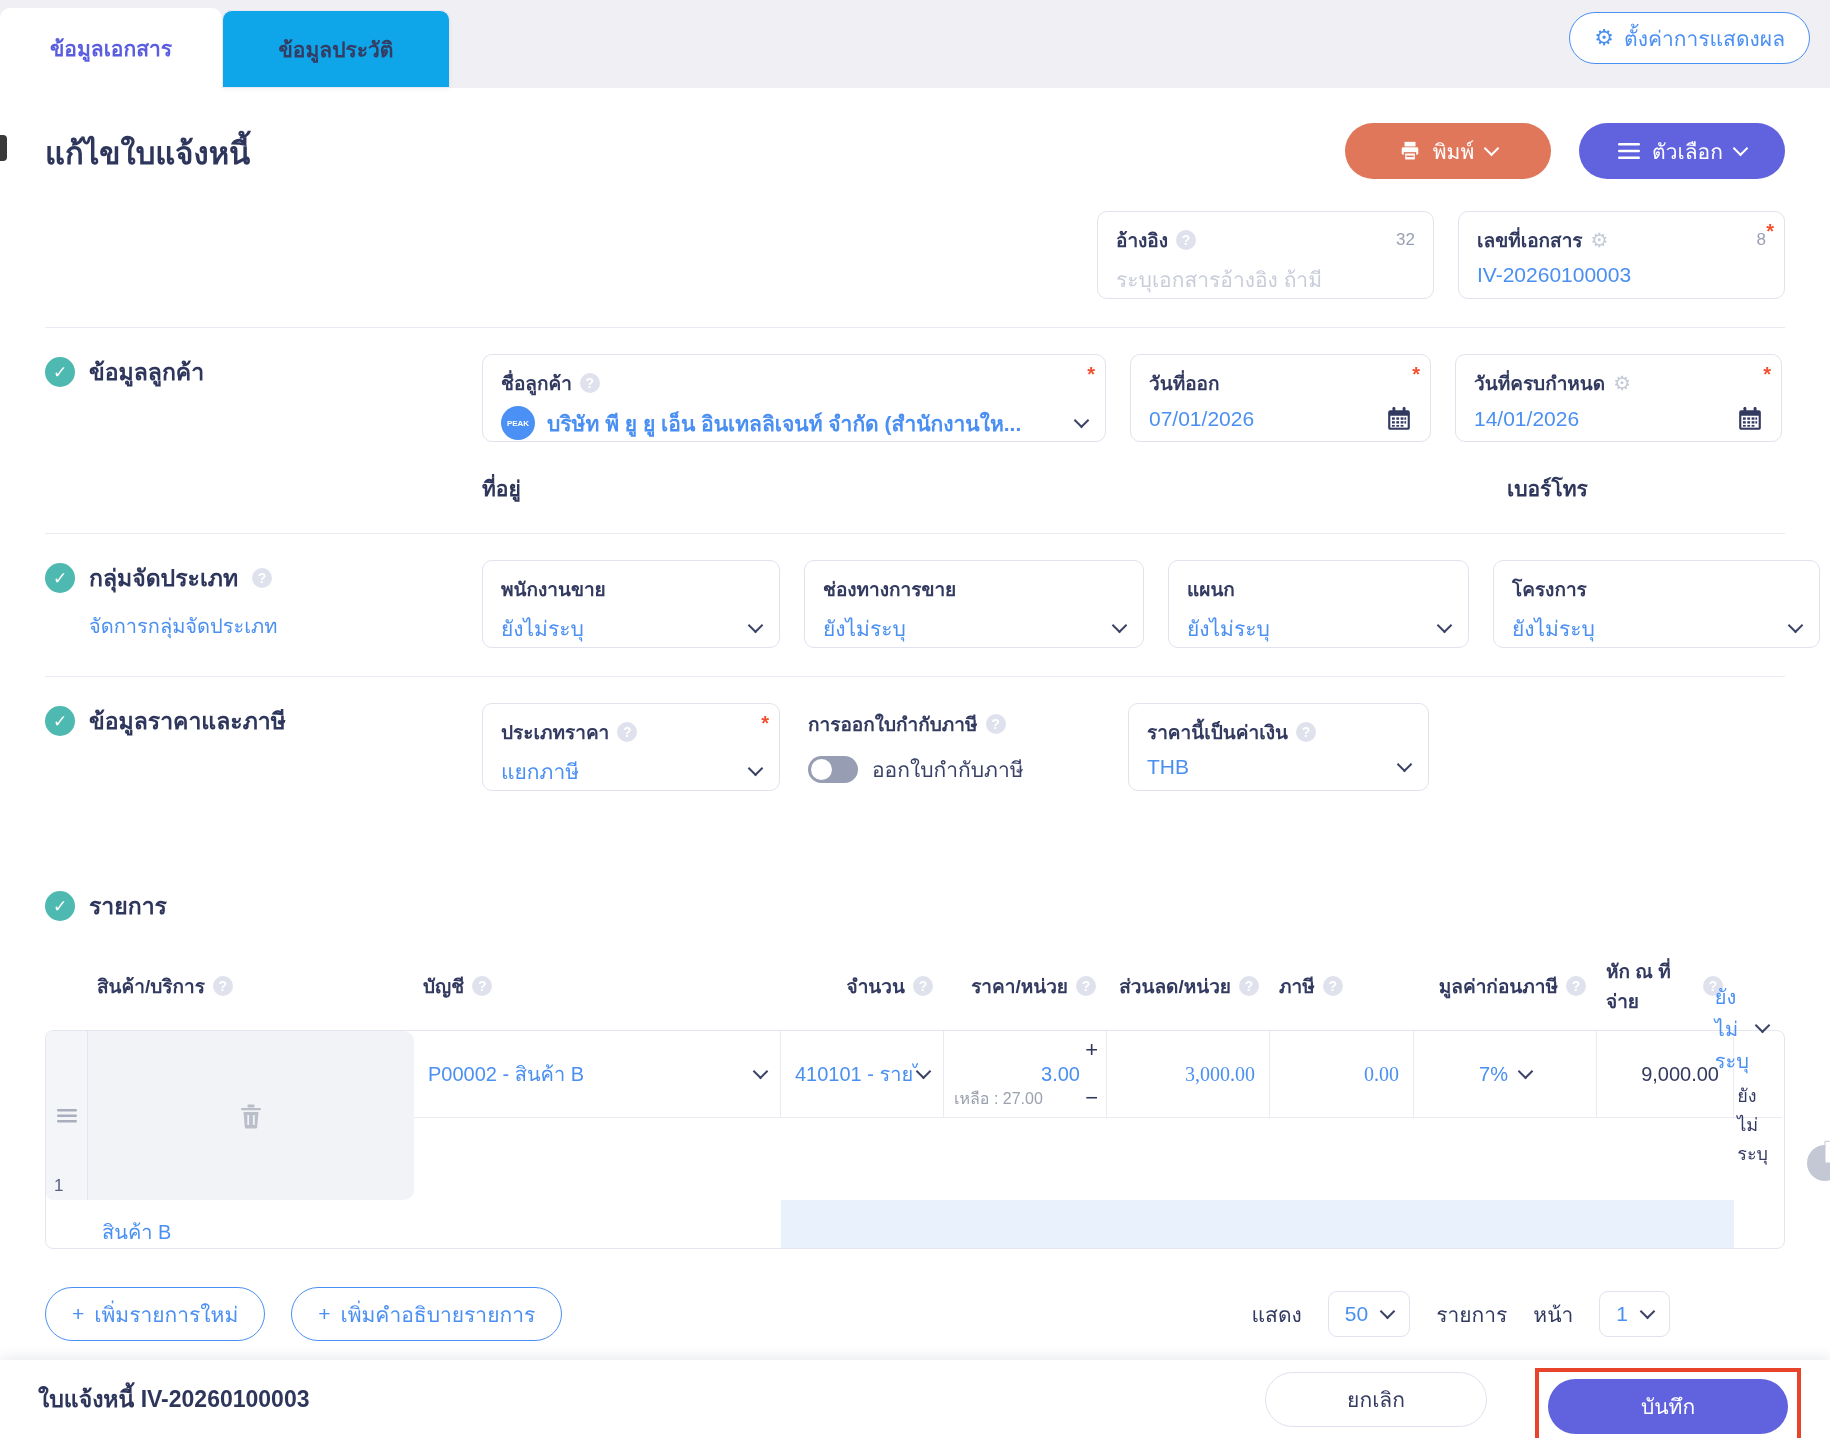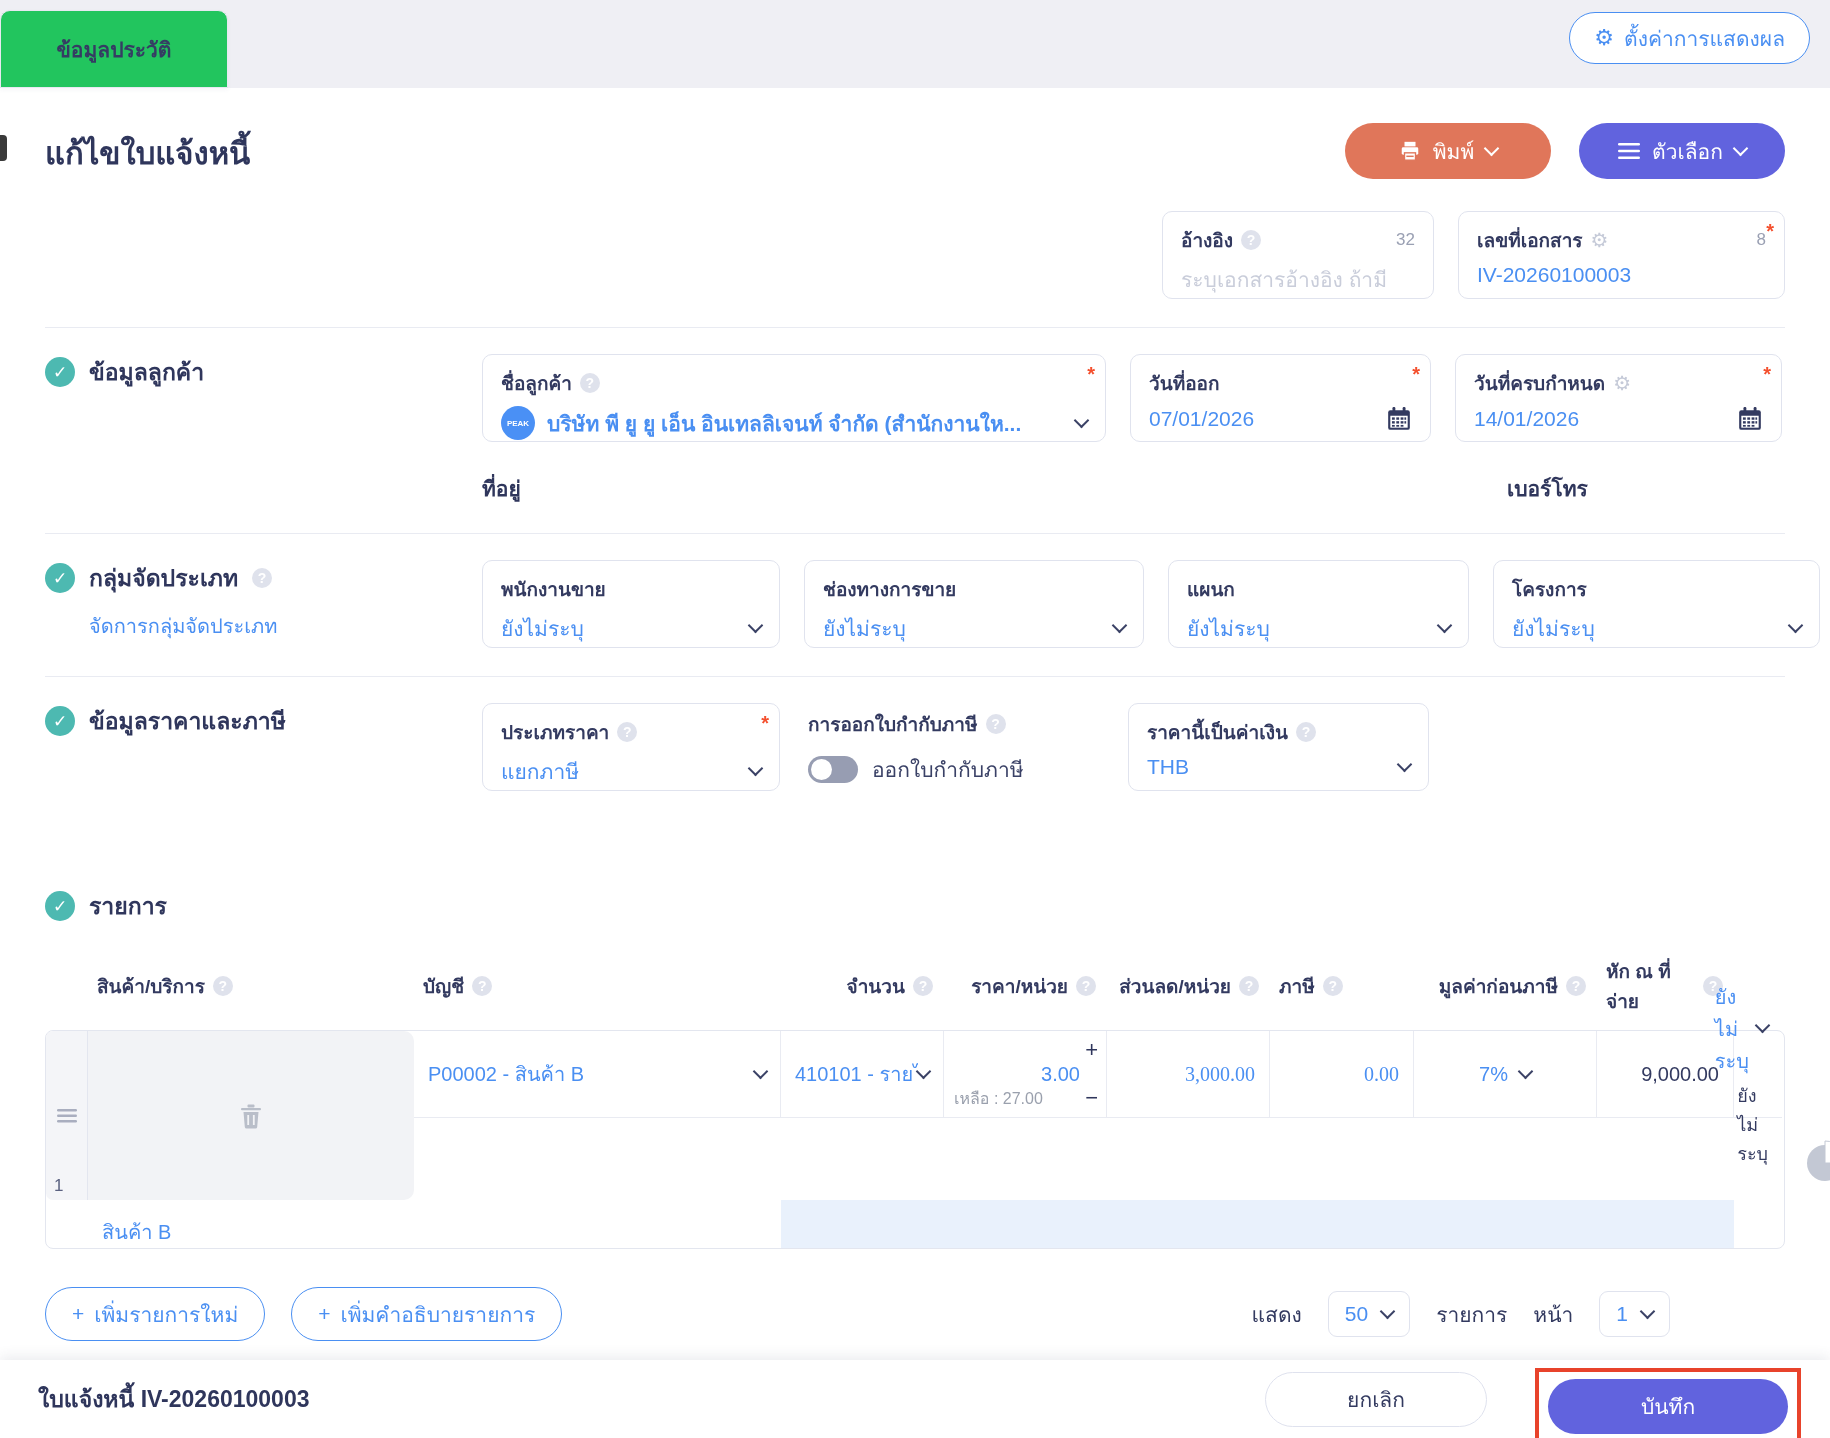--- a/index.html
+++ b/index.html
@@ -8,21 +8,21 @@
     font-family:"Liberation Sans","DejaVu Sans",sans-serif;
     background:#ffffff; color:#333a60; position:relative; overflow:hidden;
   }
   .page { position:absolute; inset:0; }
 
   
   .tabbar { height:88px; background:#efeff4; display:flex; align-items:flex-end; position:relative; }
   .tab { height:78px; display:flex; align-items:center; justify-content:center;
          font-size:21px; font-weight:bold; border-radius:10px 10px 0 0; cursor:pointer; }
   .tab-active { width:222px; background:#ffffff; color:#5b5de0; height:80px; }
-  .tab-inactive { width:228px; background:#22c55e; color:#353c63; border:1px solid #e7e9f1; box-shadow:0 2px 4px rgba(60,70,120,.05); }
+  .tab-inactive { width:228px; background:#0ea5e9; color:#353c63; border:1px solid #e7e9f1; box-shadow:0 2px 4px rgba(60,70,120,.05); }
   .settings-btn { position:absolute; right:20px; top:12px; height:52px; padding:0 24px;
          background:#fff; border:1.5px solid #4a8ff2; border-radius:26px;
          color:#4a8ff2; font-size:21px; display:flex; align-items:center; gap:10px; cursor:pointer; }
   .edge-mark { position:absolute; left:0; top:135px; width:7px; height:26px; background:#3a3a3a; border-radius:0 4px 4px 0; }
 
   
   .content { padding:0 45px; }
   .title-row { display:flex; justify-content:space-between; align-items:flex-start; margin-top:40px;gap:28px; }
   .page-title { font-size:31px; font-weight:bold; color:#2f365c; }
   .hdr-buttons { display:flex; gap:28px; margin-top:-5px; }
@@ -32,21 +32,21 @@
   .btn-options { background:#6163de; width:206px; }
 
   
   .fieldbox { border:1px solid #e0e3ee; border-radius:10px; background:#fff; padding:13px 18px; position:relative; }
   .fb-labelrow { display:flex; align-items:center; gap:8px; font-size:19px; font-weight:bold; color:#333a60; }
   .fb-counter { margin-left:auto; font-size:17px; font-weight:normal; color:#9aa0b3; }
   .fb-value { margin-top:8px; font-size:21px; color:#4a8ff2; display:flex; align-items:center; }
   .fb-placeholder { color:#c9cdda; }
   .req { position:absolute; top:8px; right:10px; color:#f4502e; font-size:20px; font-weight:bold; }
   .refdoc-row { display:flex; justify-content:flex-end; gap:24px; margin-top:32px; }
-  .box-ref { width:272px; height:88px; }
+  .box-ref { width:337px; height:88px; }
   .box-doc { width:327px; height:88px; }
 
   .divider { height:1px; background:#e9ebf2; margin:28px 0 0 0; }
 
   
   .section-row { display:flex; margin-top:26px; }
   .section-left { width:437px; flex:0 0 437px; }
   .section-title { display:flex; align-items:center; gap:14px; font-size:23px; font-weight:bold; color:#2f365c; }
   .check { width:30px; height:30px; border-radius:50%; background:#4db9b1; color:#fff; font-size:17px;
            display:inline-flex; align-items:center; justify-content:center; flex:0 0 30px; }
@@ -135,20 +135,23 @@
   .save-annotation { border:4px solid #e8432b; padding:7px 9px; margin-right:-9px; margin-bottom:-14px; }
   .btn-save { width:240px; height:55px; border-radius:28px; border:none; background:#6163de; color:#fff;
               font-size:21px; cursor:pointer; }
 </style>
 </head>
 <body>
 
 <div class="page">
 
   <div class="tabbar">
+    <div class="tab tab-active">
+      <span>ข้อมูลเอกสาร</span>
+    </div>
     <div class="tab tab-inactive">
       <span>ข้อมูลประวัติ</span>
     </div>
     <button class="settings-btn">
       <span class="gear gear-blue">⚙</span>
       <span>ตั้งค่าการแสดงผล</span>
     </button>
   </div>
   <div class="edge-mark"></div>
 

